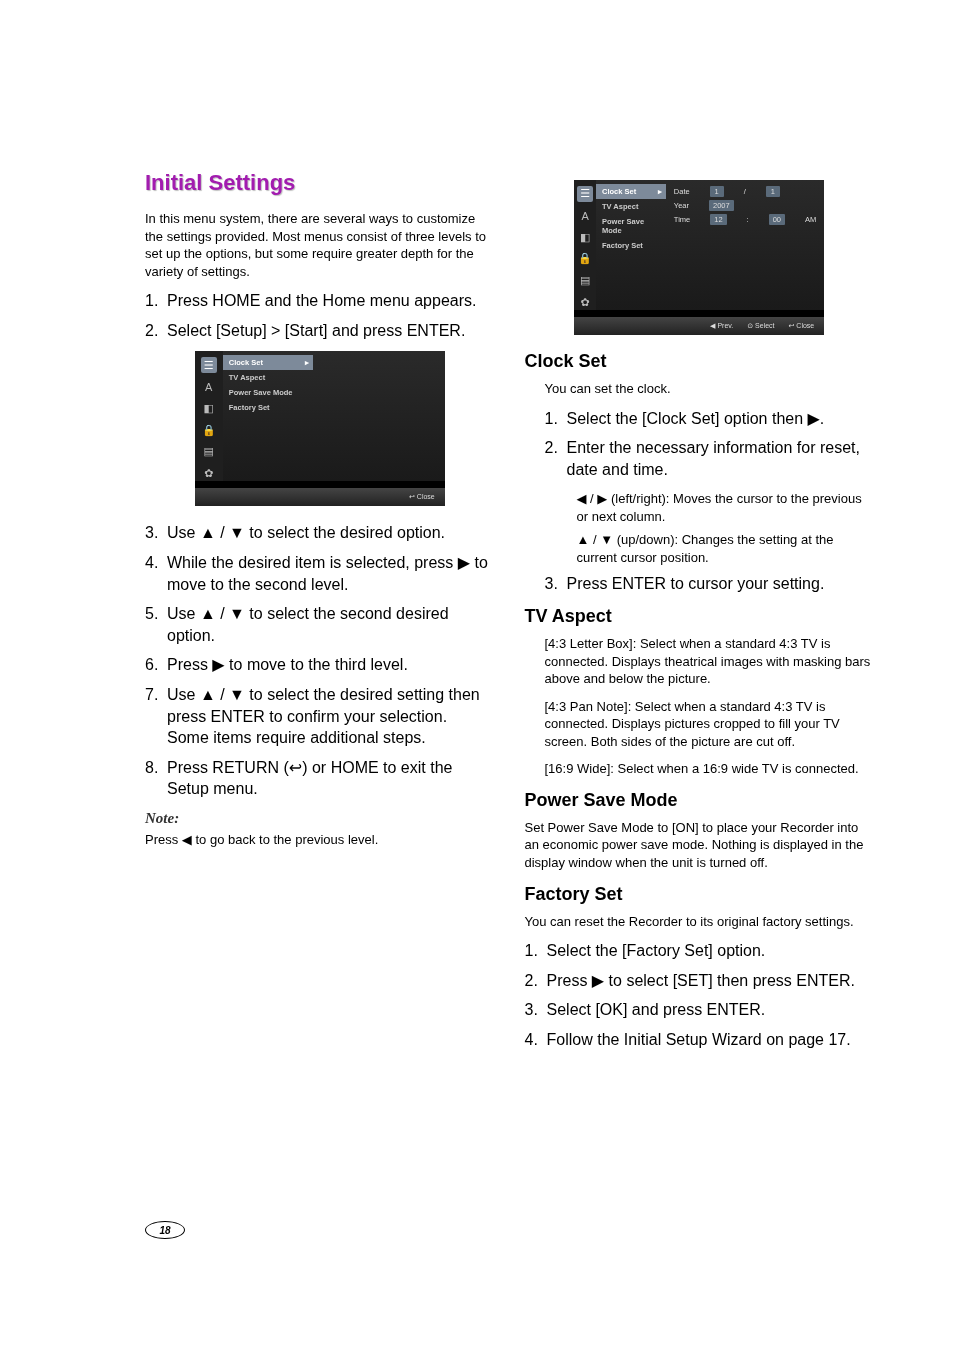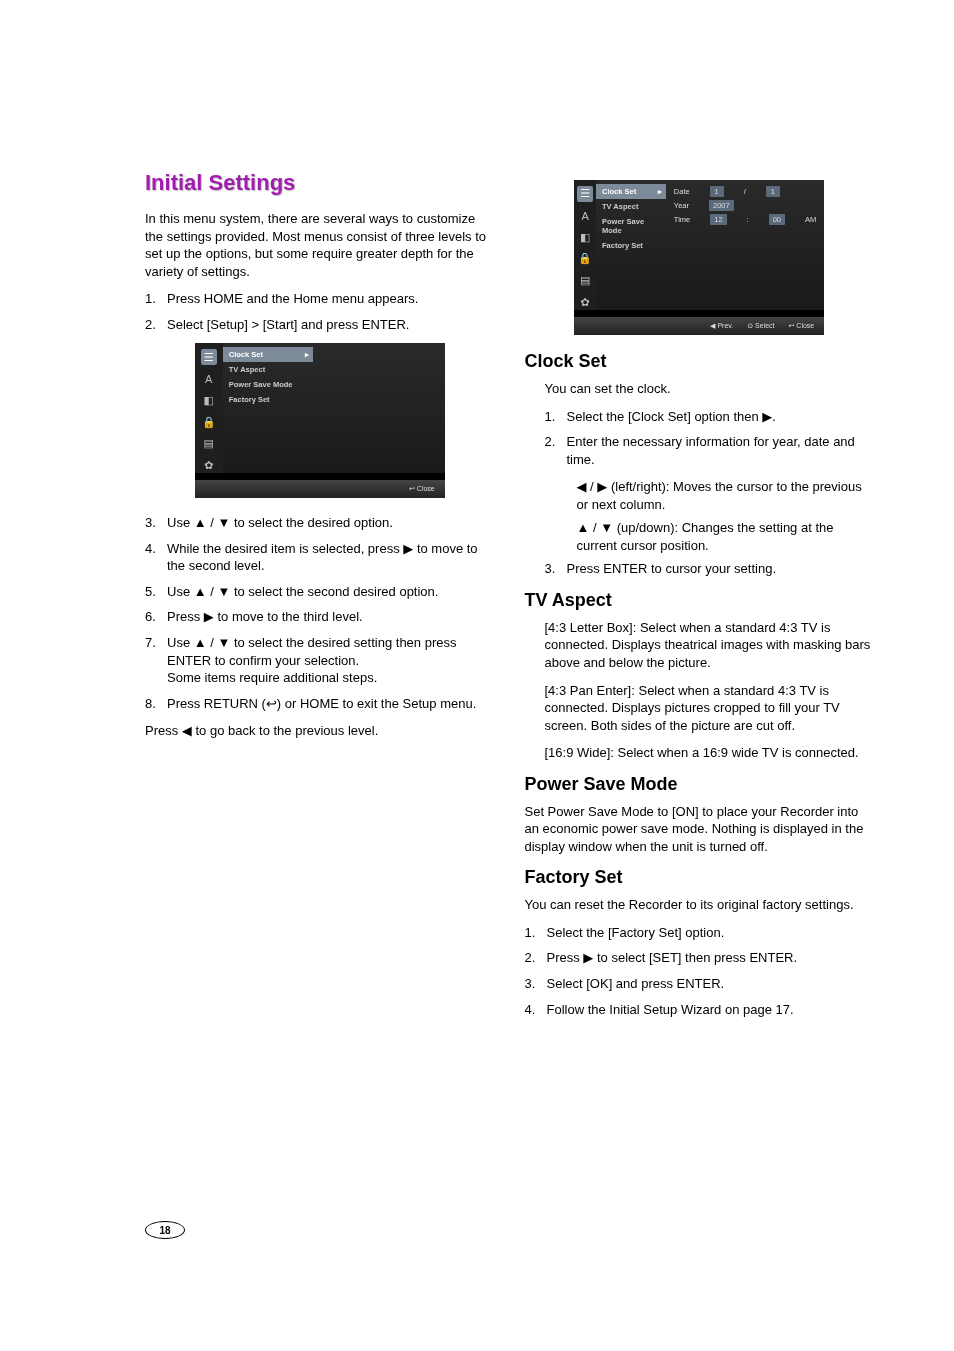--- a/index.html
+++ b/index.html
@@ -38,21 +38,21 @@
       line-height: 1.35;
       margin-bottom: 10px;
     }
     ol.steps {
       list-style: none;
       counter-reset: step;
       padding-left: 0;
       margin-bottom: 10px;
     }
     ol.steps > li {
-      font-size: 13px;
+      font-size: 16px;
       line-height: 1.35;
       margin-bottom: 8px;
       padding-left: 22px;
       position: relative;
     }
     ol.steps > li::before {
       counter-increment: step;
       content: counter(step) ".";
       position: absolute;
       left: 0;
@@ -76,20 +76,21 @@
       left: 145px;
       width: 40px;
       height: 18px;
       border: 1.2px solid #000;
       border-radius: 50%;
       display: flex;
       align-items: center;
       justify-content: center;
       font-size: 10px;
       font-weight: bold;
+      font-style: italic;
     }
 
     
     .osd {
       background: #000;
       width: 250px;
       height: 155px;
       margin: 10px auto 16px auto;
       position: relative;
       font-size: 8px;
@@ -227,20 +228,21 @@
     <ol class="steps" start="3" style="counter-reset: step 2;">
       <li>Use ▲ / ▼ to select the desired option.</li>
       <li>While the desired item is selected, press ▶ to move to the second level.</li>
       <li>Use ▲ / ▼ to select the second desired option.</li>
       <li>Press ▶ to move to the third level.</li>
       <li style="white-space: pre-line;"><span>Use ▲ / ▼ to select the desired setting then press ENTER to confirm your selection.
 Some items require additional steps.</span></li>
       <li>Press RETURN (↩) or HOME to exit the Setup menu.</li>
     </ol>
 
+    <div class="note-label">Note:</div>
     <p>Press ◀ to go back to the previous level.</p>
   </div>
 
   <div class="col">
 
     <div class="osd">
       <div class="osd-body">
         <div class="osd-icons">
           <div class="osd-icon sel">☰</div>
           <div class="osd-icon">A</div>
@@ -280,35 +282,35 @@
         <span>⊙ Select</span>
         <span>↩ Close</span>
       </div>
     </div>
 
     <h2>Clock Set</h2>
     <div class="indented">
       <p>You can set the clock.</p>
       <ol class="steps">
         <li>Select the [Clock Set] option then ▶.</li>
-        <li>Enter the necessary information for year, date and time.</li>
+        <li>Enter the necessary information for reset, date and time.</li>
       </ol>
       <div class="subindent">
         <p>◀ / ▶ (left/right): Moves the cursor to the previous or next column.</p>
         <p>▲ / ▼ (up/down): Changes the setting at the current cursor position.</p>
       </div>
       <ol class="steps" style="counter-reset: step 2;">
         <li>Press ENTER to cursor your setting.</li>
       </ol>
     </div>
 
     <h2>TV Aspect</h2>
     <div class="indented">
       <p><span class="bold">[4:3 Letter Box]</span><span>: Select when a standard 4:3 TV is connected. Displays theatrical images with masking bars above and below the picture.</span></p>
-      <p><span class="bold">[4:3 Pan Enter]</span><span>: Select when a standard 4:3 TV is connected. Displays pictures cropped to fill your TV screen. Both sides of the picture are cut off.</span></p>
+      <p><span class="bold">[4:3 Pan Note]</span><span>: Select when a standard 4:3 TV is connected. Displays pictures cropped to fill your TV screen. Both sides of the picture are cut off.</span></p>
       <p><span class="bold">[16:9 Wide]</span><span>: Select when a 16:9 wide TV is connected.</span></p>
     </div>
 
     <h2>Power Save Mode</h2>
     <p>Set Power Save Mode to [ON] to place your Recorder into an economic power save mode. Nothing is displayed in the display window when the unit is turned off.</p>
 
     <h2>Factory Set</h2>
     <p>You can reset the Recorder to its original factory settings.</p>
     <ol class="steps">
       <li>Select the [Factory Set] option.</li>

